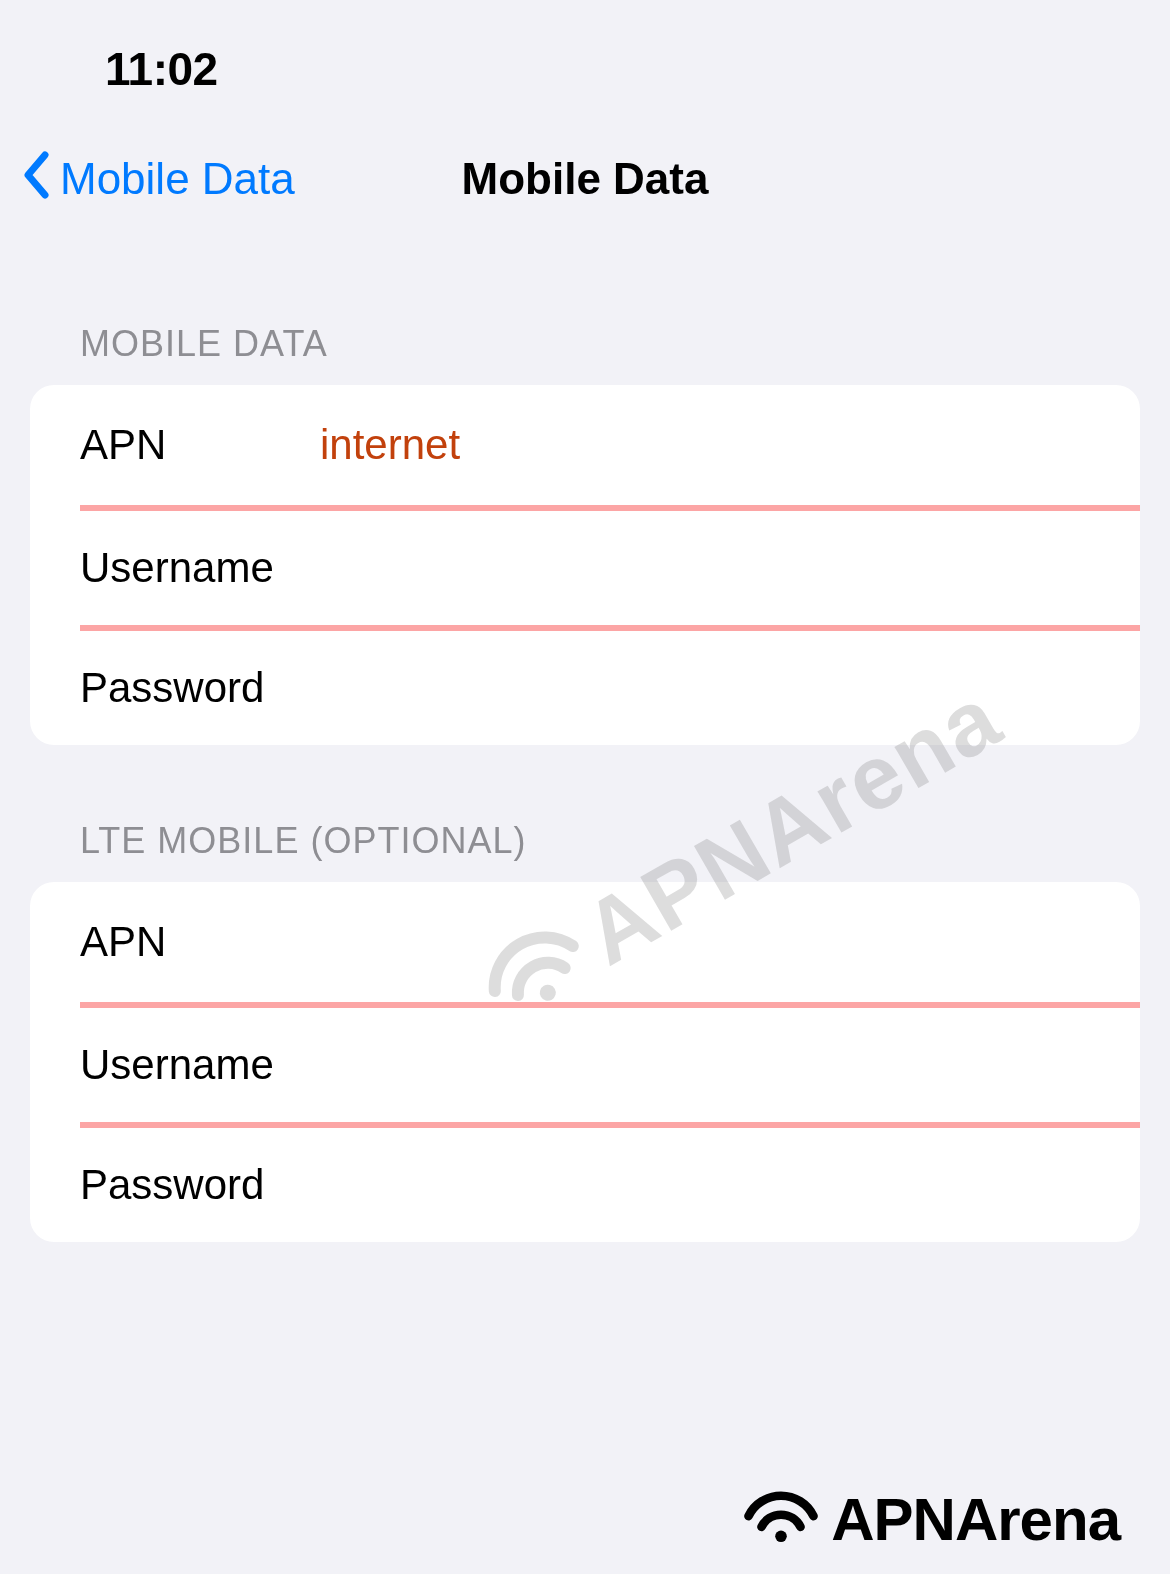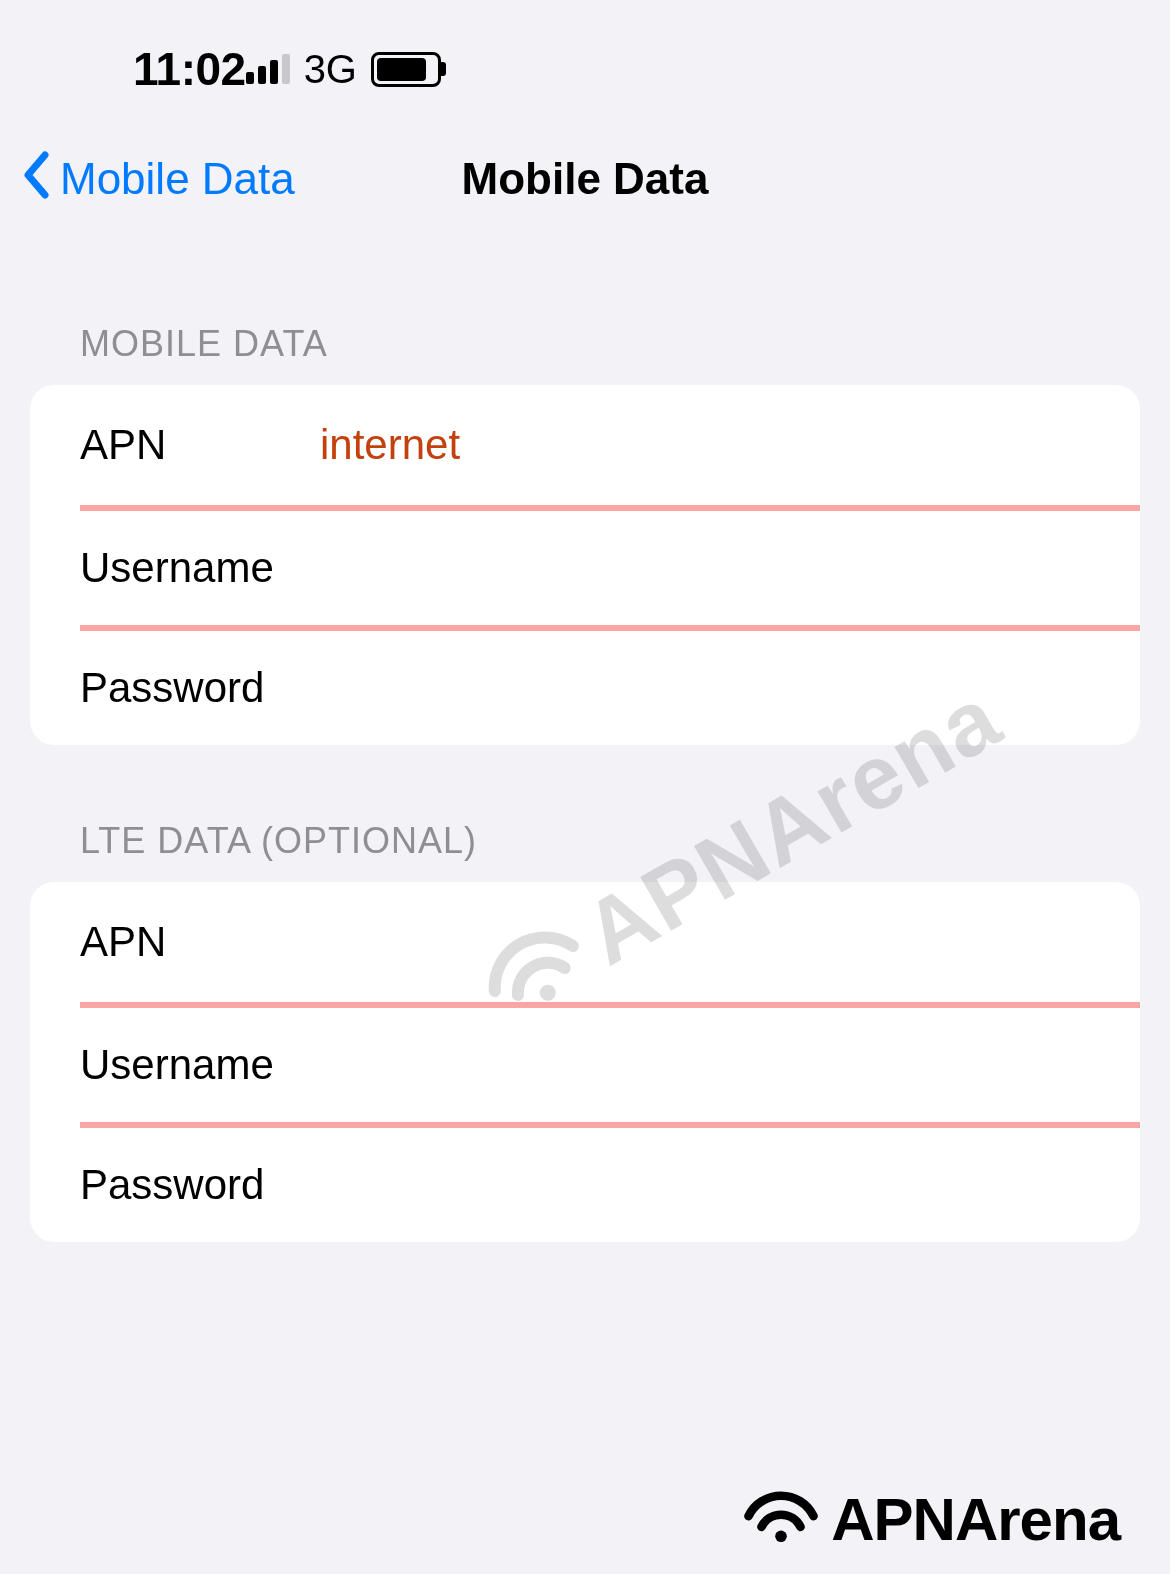--- a/index.html
+++ b/index.html
@@ -11,25 +11,24 @@
     body {
       font-family: -apple-system, BlinkMacSystemFont, 'SF Pro Display', 'Helvetica Neue', Arial, sans-serif;
       background-color: #f2f2f7;
       width: 1170px;
       height: 1574px;
       position: relative;
       overflow: hidden;
     }
     .status-bar {
       display: flex;
-      justify-content: flex-start;
+      justify-content: space-between;
       align-items: center;
       padding: 38px 60px 0 105px;
       height: 100px;
-      margin-left: 28px;
     }
     .status-time {
       font-size: 46px;
       font-weight: 600;
       color: #000;
       letter-spacing: -0.5px;
     }
     .status-right {
       display: flex;
       align-items: center;
@@ -186,33 +185,20 @@
     }
     .wifi-arc {
       display: inline-block;
     }
   </style>
 </head>
 <body>
 
 <div class="status-bar">
   <div class="status-time">11:02</div>
-  <div class="status-right">
-    <div class="signal-icon">
-      <div class="signal-bar"></div>
-      <div class="signal-bar"></div>
-      <div class="signal-bar"></div>
-      <div class="signal-bar"></div>
-    </div>
-    <div class="network-type">3G</div>
-    <div class="battery-icon">
-      <div class="battery-fill"></div>
-      <div class="battery-tip"></div>
-    </div>
-  </div>
 </div>
 
 <div class="nav-bar">
   <div class="back-button">
     <span class="chevron-left">
       <svg width="30" height="50" viewBox="0 0 30 50">
         <polyline points="25,5 8,25 25,45" fill="none" stroke="#007aff" stroke-width="7" stroke-linecap="round" stroke-linejoin="round"></polyline>
       </svg>
     </span>
     <span class="back-label">Mobile Data</span>
@@ -232,21 +218,21 @@
       <input class="row-input" value="" style="">
     </div>
     <div class="row">
       <div class="row-label">Password</div>
       <input class="row-input" type="password" value="" style="">
     </div>
   </div>
 </div>
 
 <div class="section">
-  <div class="section-header">LTE DATA (OPTIONAL)</div>
+  <div class="section-header">LTE MOBILE (OPTIONAL)</div>
   <div class="section-body">
     <div class="row">
       <div class="row-label">APN</div>
       <input class="row-input" value="" style="">
     </div>
     <div class="row">
       <div class="row-label">Username</div>
       <input class="row-input" value="" style="">
     </div>
     <div class="row">

